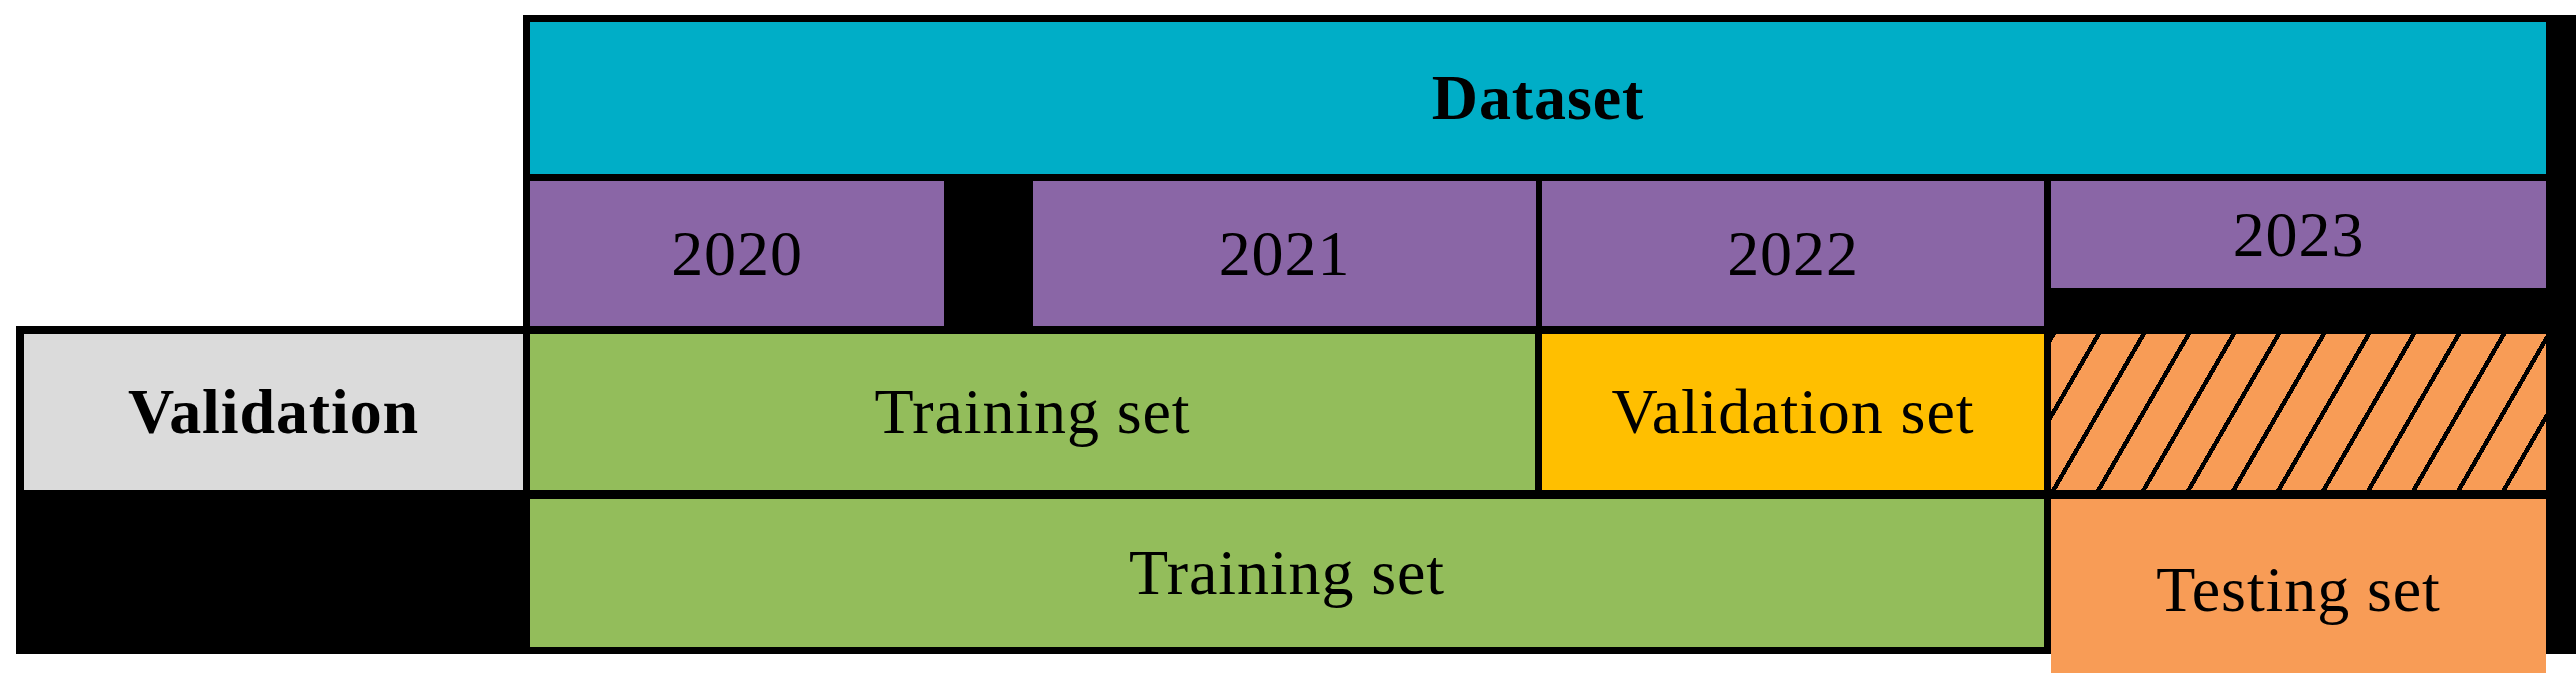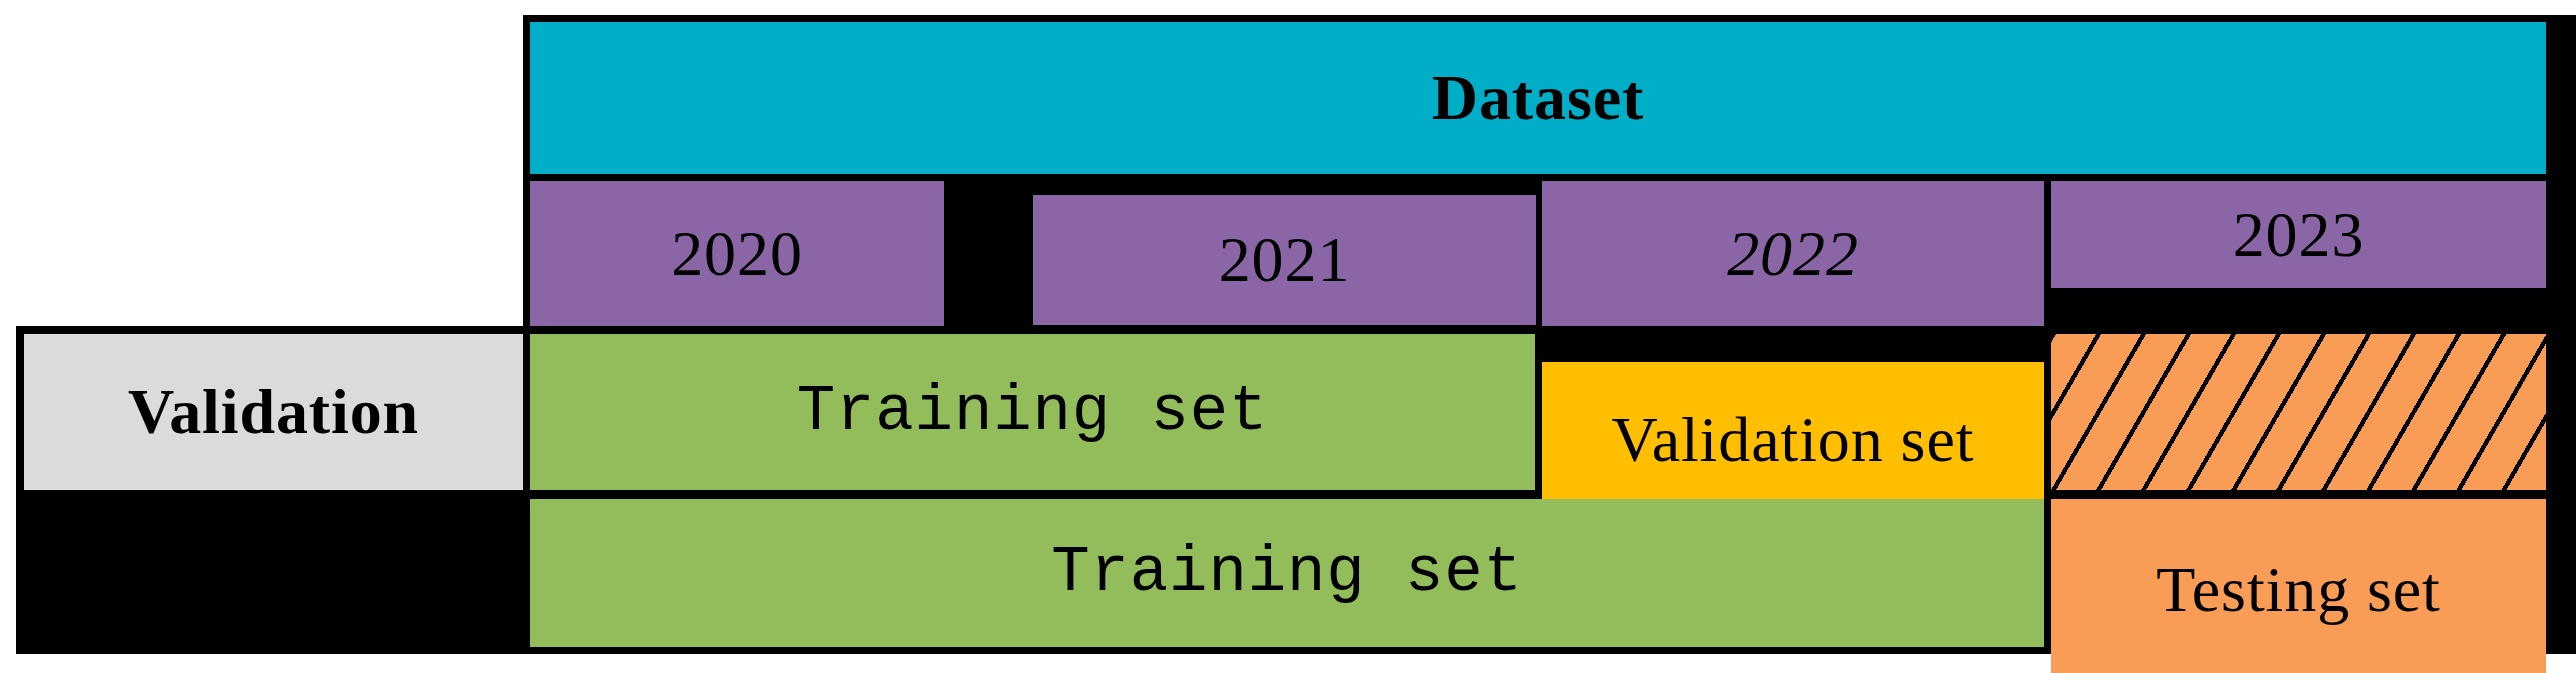--- a/index.html
+++ b/index.html
@@ -26,39 +26,39 @@
   .left-grid{left:16px;top:326px;width:514px;height:328px;}
   .cell{
     position:absolute;
     display:flex;align-items:center;justify-content:center;
     font-size:64px;line-height:1;letter-spacing:0.9px;
     white-space:nowrap;
   }
   .bold{font-weight:bold;}
   .bg-cyan{background:var(--c-cyan);}
   .bg-purple{background:var(--c-purple);}
-  .bg-green{background:var(--c-green);font-family:Liberation Mono, monospace;}
+  .bg-green{background:var(--c-green);}
   .bg-gold{background:var(--c-gold);}
   .bg-orange{background:var(--c-orange);}
   .bg-gray{background:var(--c-gray);text-align:center;}
   .hatch{
     background-color:var(--c-orange);
     background-image:repeating-linear-gradient(
       120deg,
       #000000 0px,#000000 4.4px,
       var(--c-orange) 4.4px,var(--c-orange) 39px);
   }
   
   .cell-dataset   {left:7px;   top:7px;   width:2016px;height:152px;}
   .cell-y2020     {left:7px;   top:166px; width:414px; height:145px;}
-  .cell-y2021     {left:510px; top:180px; width:503px; height:130px;}
-  .cell-y2022     {left:1019px;top:166px; width:502px; height:145px;font-style:italic;}
+  .cell-y2021     {left:510px; top:166px; width:503px; height:145px;}
+  .cell-y2022     {left:1019px;top:166px; width:502px; height:145px;}
   .cell-y2023     {left:1528px;top:166px; width:495px; height:107px;}
   .cell-val-train {left:7px;   top:319px; width:1005px;height:156px;}
-  .cell-val-valid {left:1019px;top:319px; width:502px; height:156px;margin-top:28px;}
+  .cell-val-valid {left:1019px;top:319px; width:502px; height:156px;}
   .cell-val-hatch {left:1528px;top:319px; width:495px; height:156px;}
   .cell-test-train{left:7px;   top:484px; width:1514px;height:148px;}
   .cell-test-test {left:1528px;top:484px; width:495px; height:181px;}
   
   .cell-hdr-val   {left:8px;top:8px;  width:499px;height:156px;}
   .cell-hdr-test  {left:8px;top:173px;width:499px;height:148px;}
 </style>
 </head>
 <body>
 

